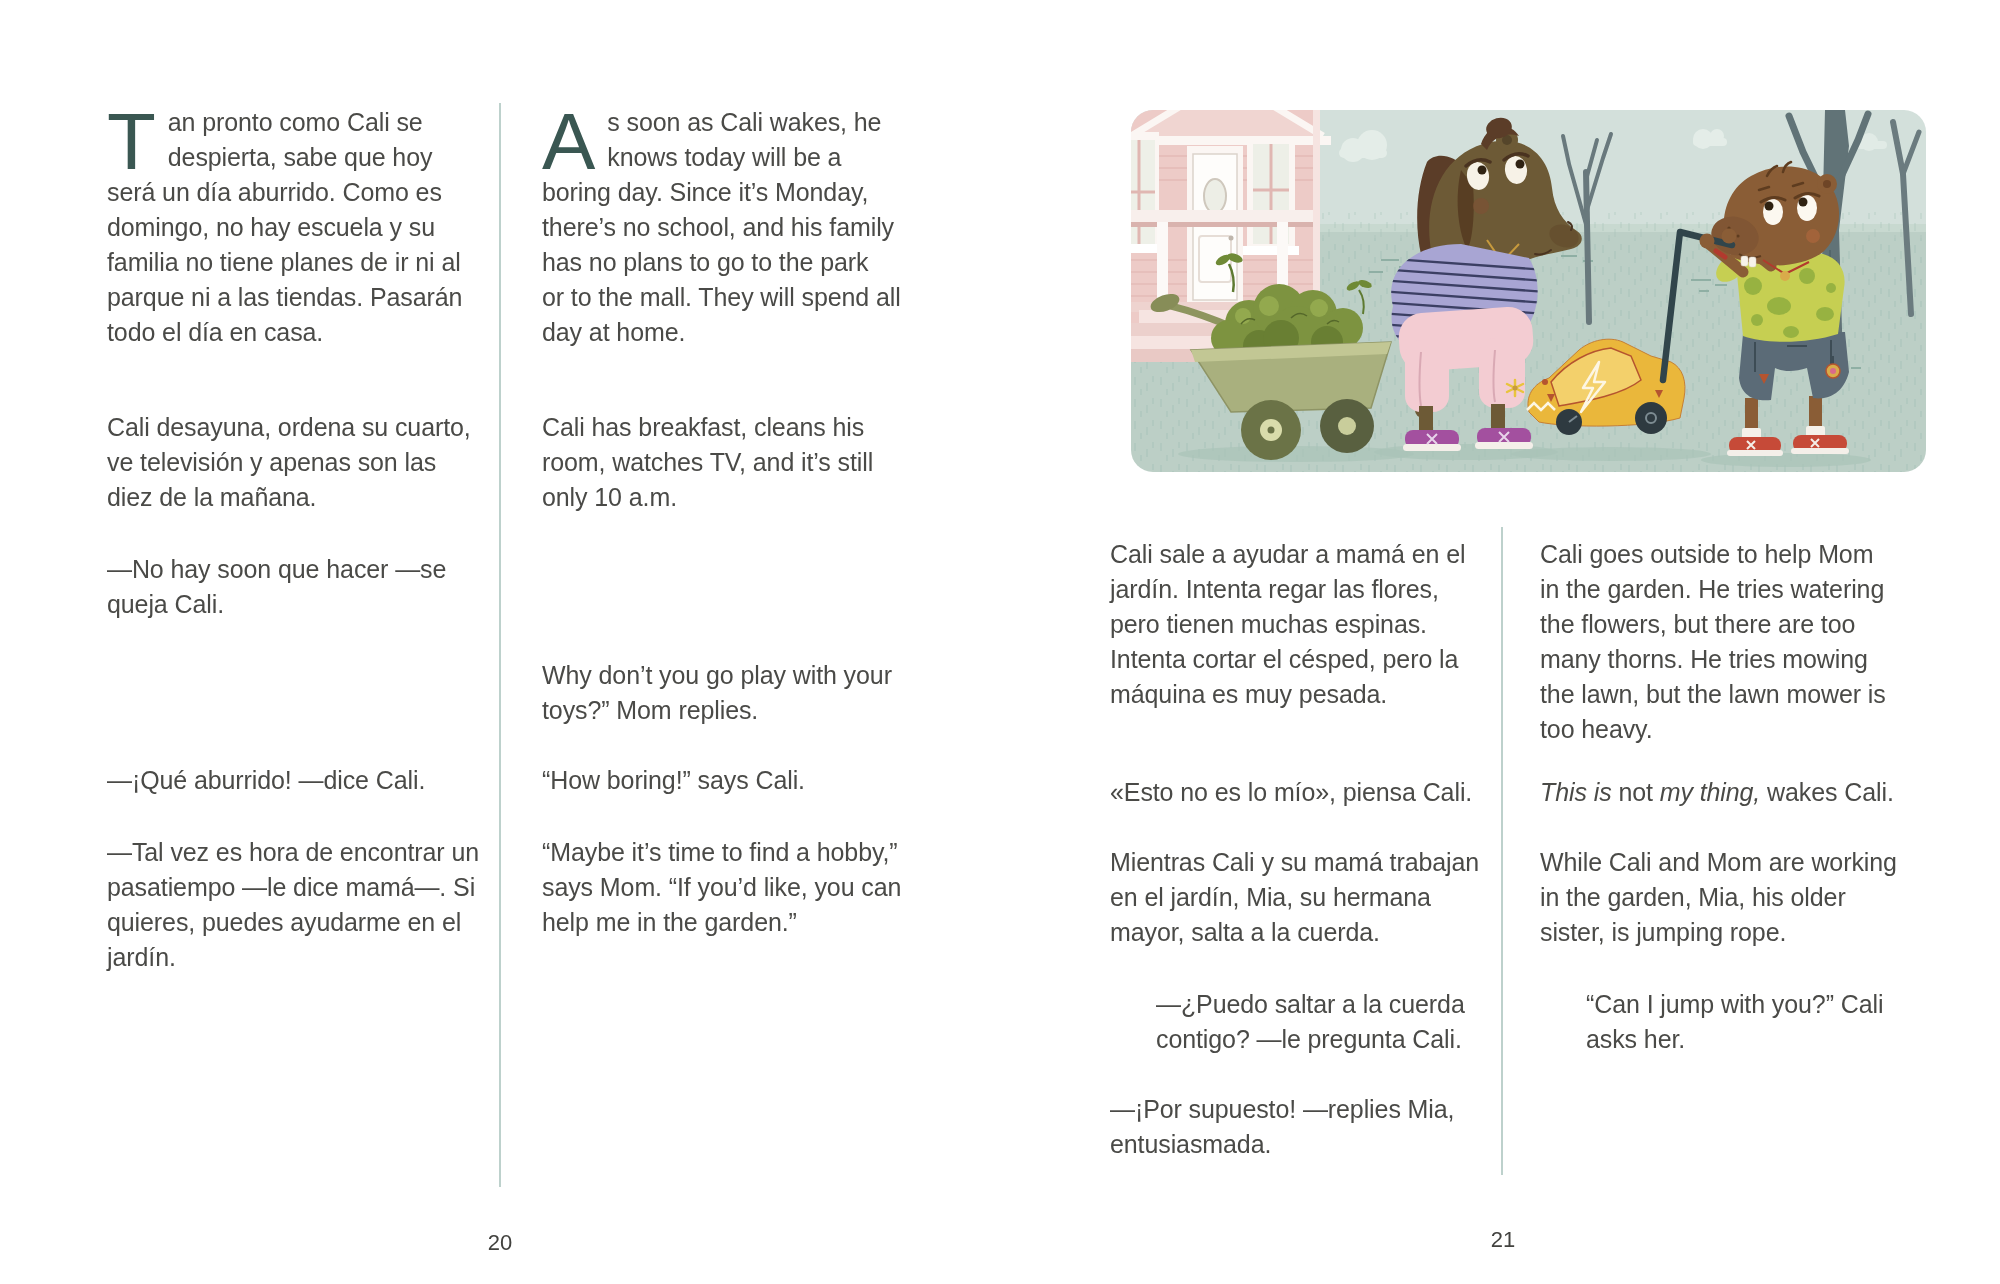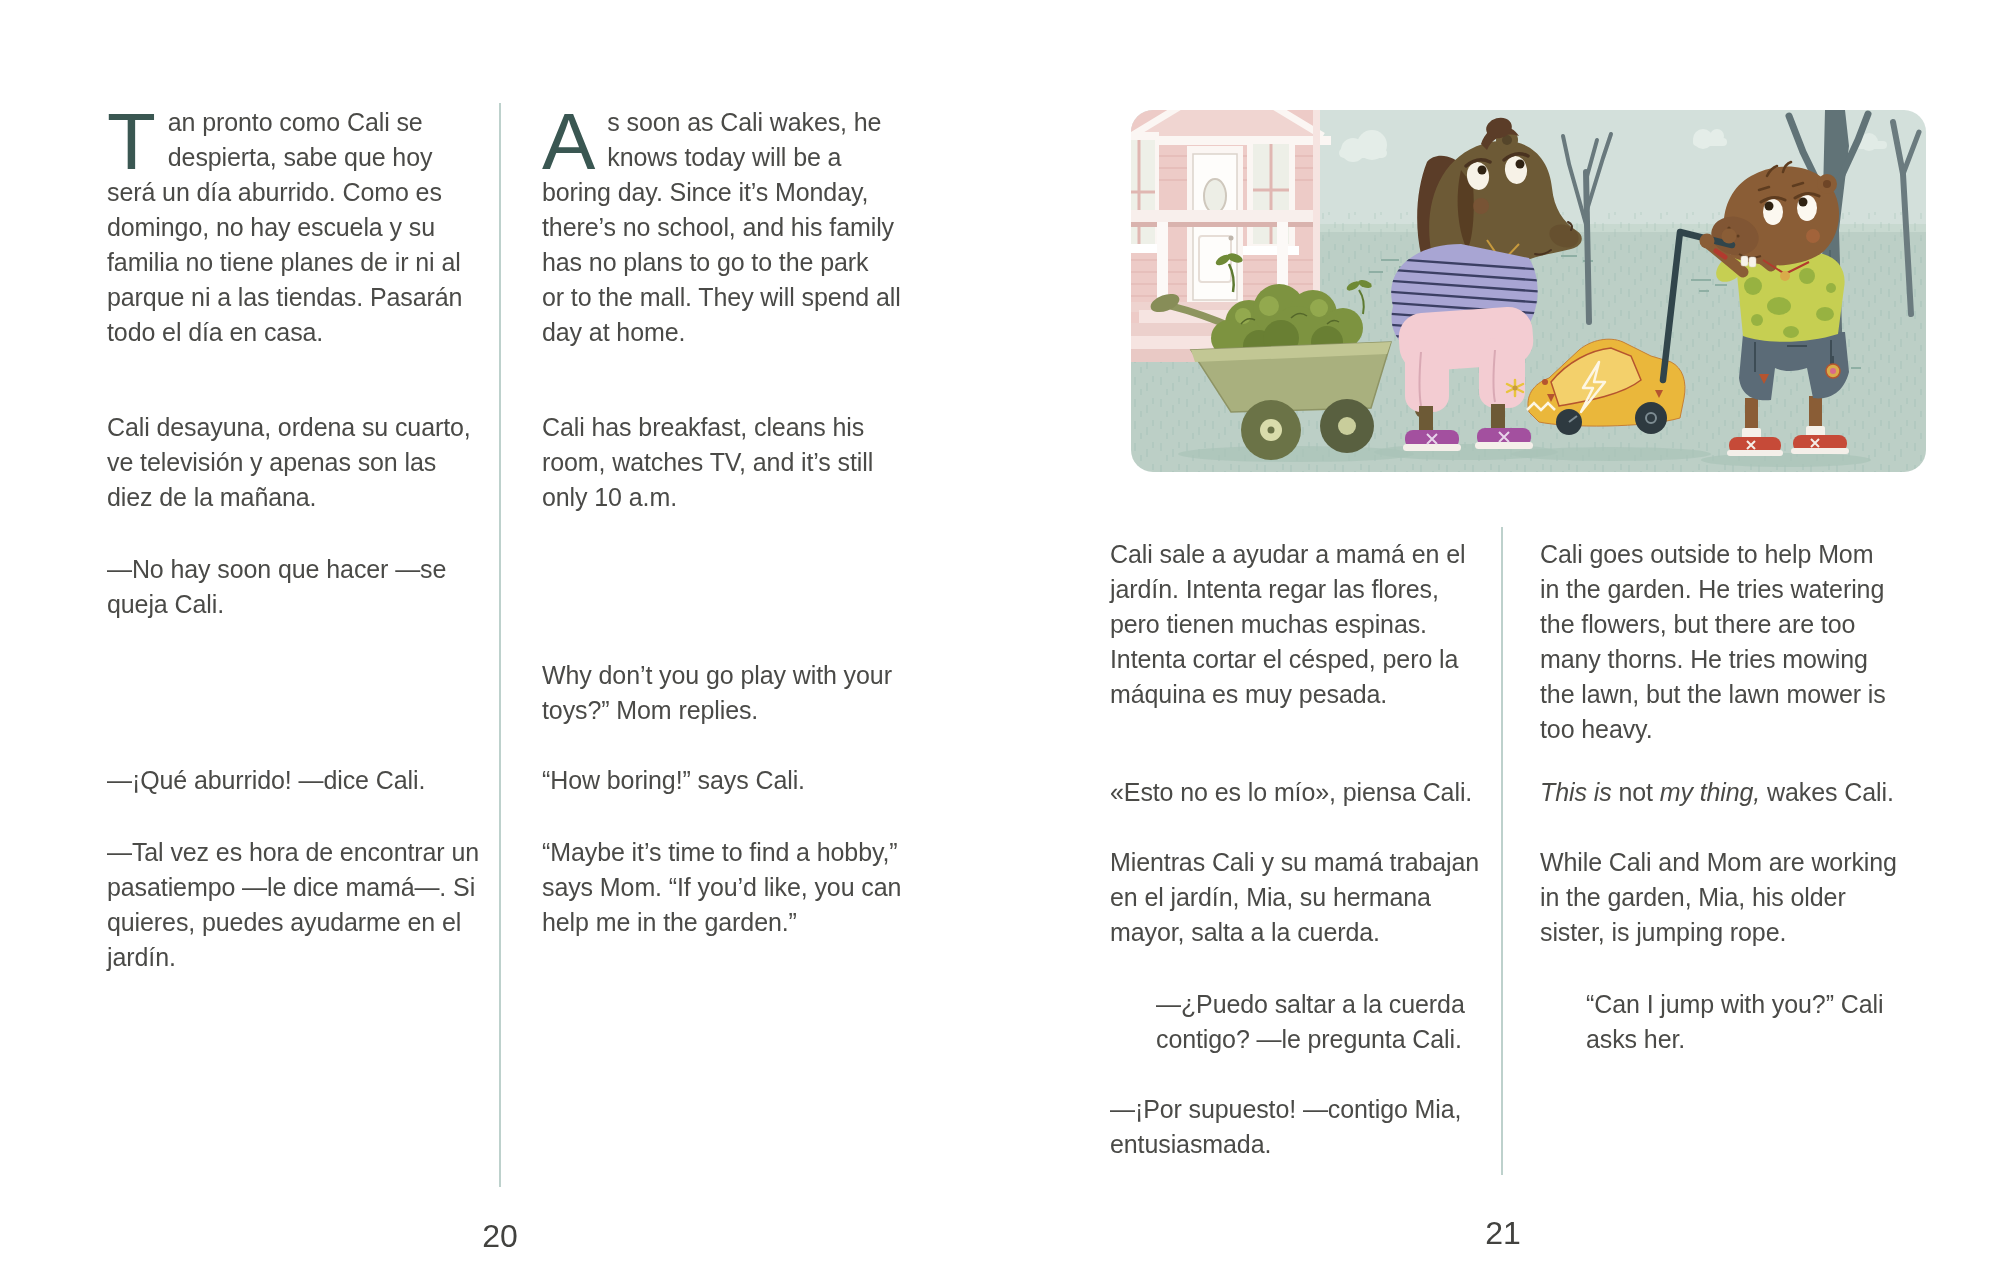--- a/index.html
+++ b/index.html
@@ -25,21 +25,21 @@
   
   .t1{top:105px;} .t2{top:410px;} .t3{top:552px;}
   .t4{top:658px;} .t5{top:763px;} .t6{top:835px;}
   
   .t7{top:537px;} .t8{top:775px;} .t9{top:845px;}
   .t10{top:987px;margin-left:46px;} .t11{top:1092px;}
   .divider{position:absolute;width:2px;background:#bdd1cc;}
   .divider-left{left:499px;top:103px;height:1084px;}
   .divider-right{left:1501px;top:527px;height:648px;}
   .page-number{
-    position:absolute;font-size:32px;color:#42423f;width:60px;text-align:center;
+    position:absolute;font-size:22px;color:#42423f;width:60px;text-align:center;margin-top:12px;
   }
   .pn-left{left:470px;top:1218px;}
   .pn-right{left:1473px;top:1215px;}
   .illustration{
     position:absolute;left:1131px;top:110px;width:795px;height:362px;
     border-radius:22px;overflow:hidden;
   }
   .illustration svg{display:block;}
 </style>
 </head>
@@ -376,21 +376,21 @@
 jardín. Intenta regar las flores,
 pero tienen muchas espinas.
 Intenta cortar el césped, pero la
 máquina es muy pesada.</div>
   <div class="para cx3 t8">«Esto no es lo mío», piensa Cali.</div>
   <div class="para cx3 t9">Mientras Cali y su mamá trabajan
 en el jardín, Mia, su hermana
 mayor, salta a la cuerda.</div>
   <div class="para cx3 t10">—¿Puedo saltar a la cuerda
 contigo? —le pregunta Cali.</div>
-  <div class="para cx3 t11">—¡Por supuesto! —contigo Mia,
+  <div class="para cx3 t11">—¡Por supuesto! —replies Mia,
 entusiasmada.</div>
 
   <div class="divider divider-right"></div>
 
   <div class="para cx4 t7">Cali goes outside to help Mom
 in the garden. He tries watering
 the flowers, but there are too
 many thorns. He tries mowing
 the lawn, but the lawn mower is
 too heavy.</div>

